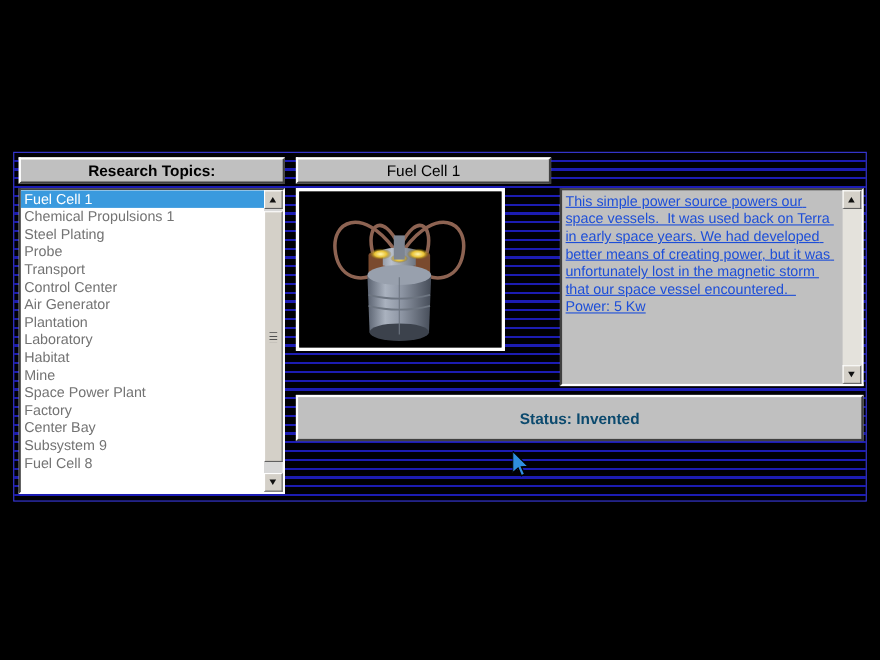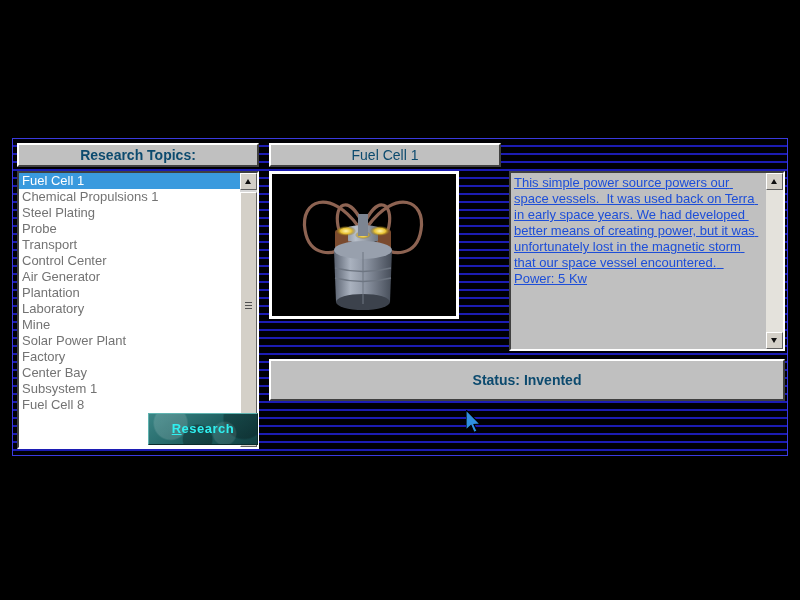--- a/index.html
+++ b/index.html
@@ -72,21 +72,21 @@
     box-sizing: border-box;
   }
 
   
   .caption {
     position: absolute;
     height: 24px;
     line-height: 21px;
     text-align: center;
     font-size: 14px;
-    color: #0c4a6e;
+    color: #000000;
     overflow: hidden;
     white-space: nowrap;
   }
   .caption.bold { font-weight: bold; }
 
   #cap-topics { left: 4px;   top: 4px;  width: 242px; }
   #cap-item   { left: 256px; top: 4px;  width: 232px; }
   #cap-desc   { left: 496px; top: 4px;  width: 276px; margin-top: 43px; }
 
   
@@ -292,25 +292,26 @@
       <div id="topics-list">
           <div class="topic-item selected">Fuel Cell 1</div>
           <div class="topic-item">Chemical Propulsions 1</div>
           <div class="topic-item">Steel Plating</div>
           <div class="topic-item">Probe</div>
           <div class="topic-item">Transport</div>
           <div class="topic-item">Control Center</div>
           <div class="topic-item">Air Generator</div>
           <div class="topic-item">Plantation</div>
           <div class="topic-item">Laboratory</div>
+          <div class="topic-item">Habitat</div>
           <div class="topic-item">Mine</div>
-          <div class="topic-item">Solar Power Plant</div>
+          <div class="topic-item">Space Power Plant</div>
           <div class="topic-item">Factory</div>
           <div class="topic-item">Center Bay</div>
-          <div class="topic-item">Subsystem 1</div>
+          <div class="topic-item">Subsystem 9</div>
           <div class="topic-item">Fuel Cell 8</div>
         </div>
 
       <div class="scrollbar">
         <div class="sb-btn up">
           <span class="sb-arrow up"></span>
         </div>
         <div class="sb-thumb" style="top:19px; height:228px;">
           <span class="sb-grip"></span>
         </div>
@@ -380,23 +381,20 @@
           <span class="sb-arrow up"></span>
         </div>
         <div class="sb-btn down">
           <span class="sb-arrow down"></span>
         </div>
       </div>
     </div>
 
     <div id="status-panel" class="bevel-out">Status: Invented</div>
 
-    <div class="gbtn" id="btn-research">
-      <span class="accel">R</span><span>esearch</span>
-    </div>
 
 
   </div>
 
   <div id="cursor" style="left: 466px; top: 410px;">
     <svg width="16" height="26" viewBox="0 0 16 26">
       <polygon points="0,0 0,20 5,15.5 8,22.5 11,21 8,14.5 14,14" fill="#2f8fe0" stroke="#000000" stroke-width="1.2"></polygon>
     </svg>
   </div>
 

